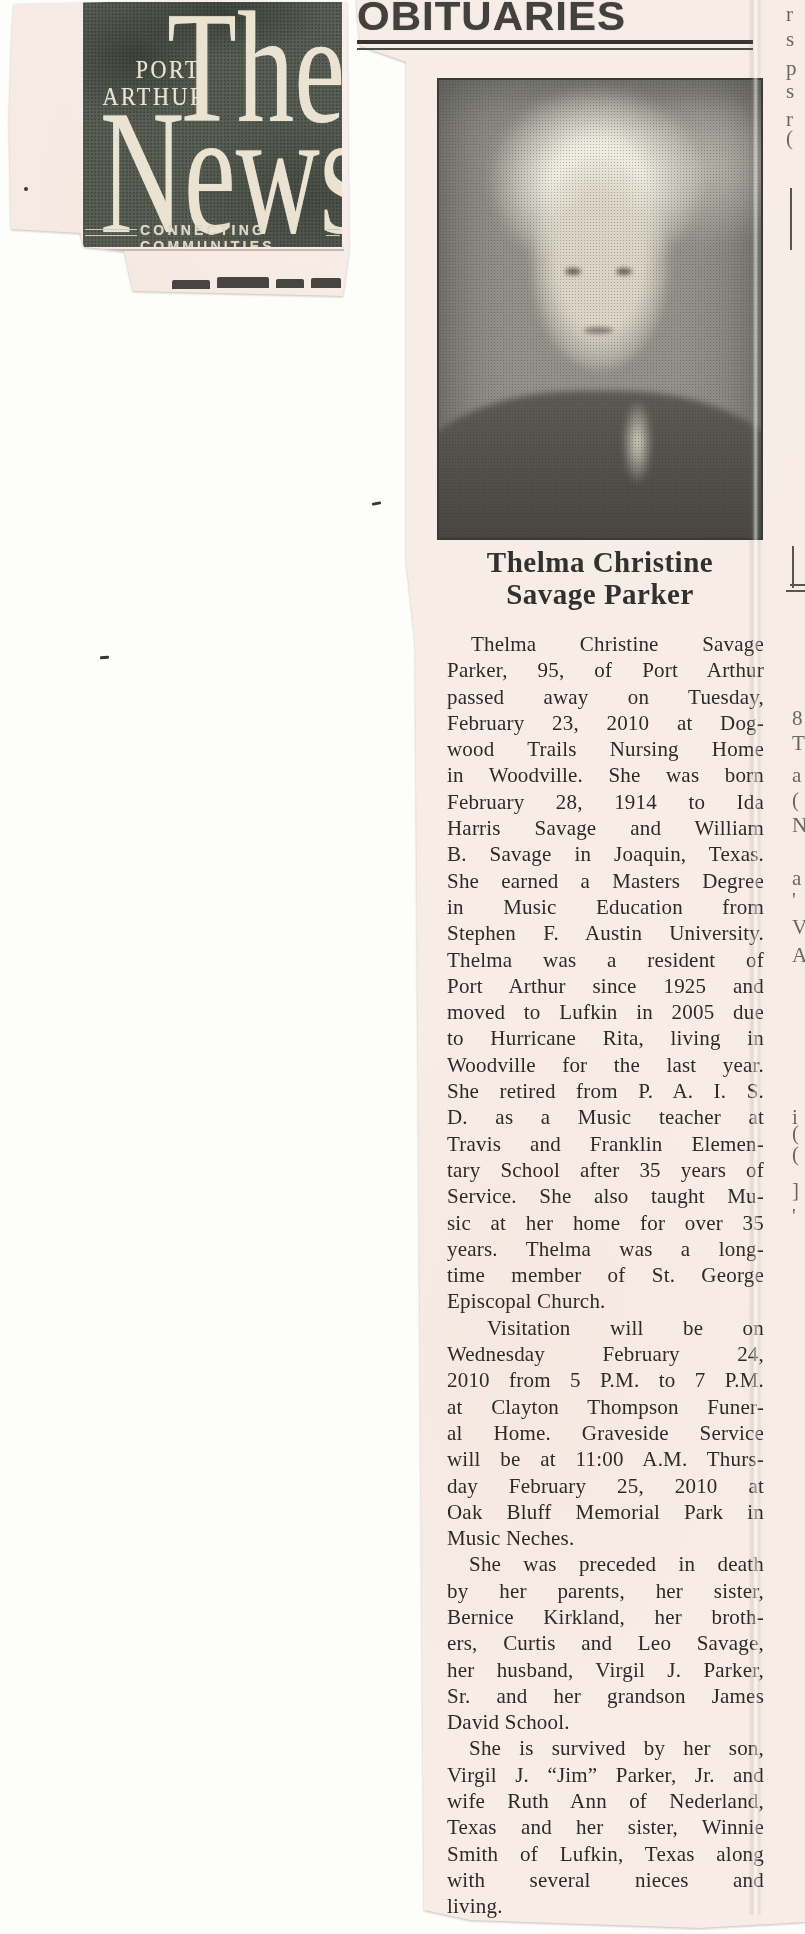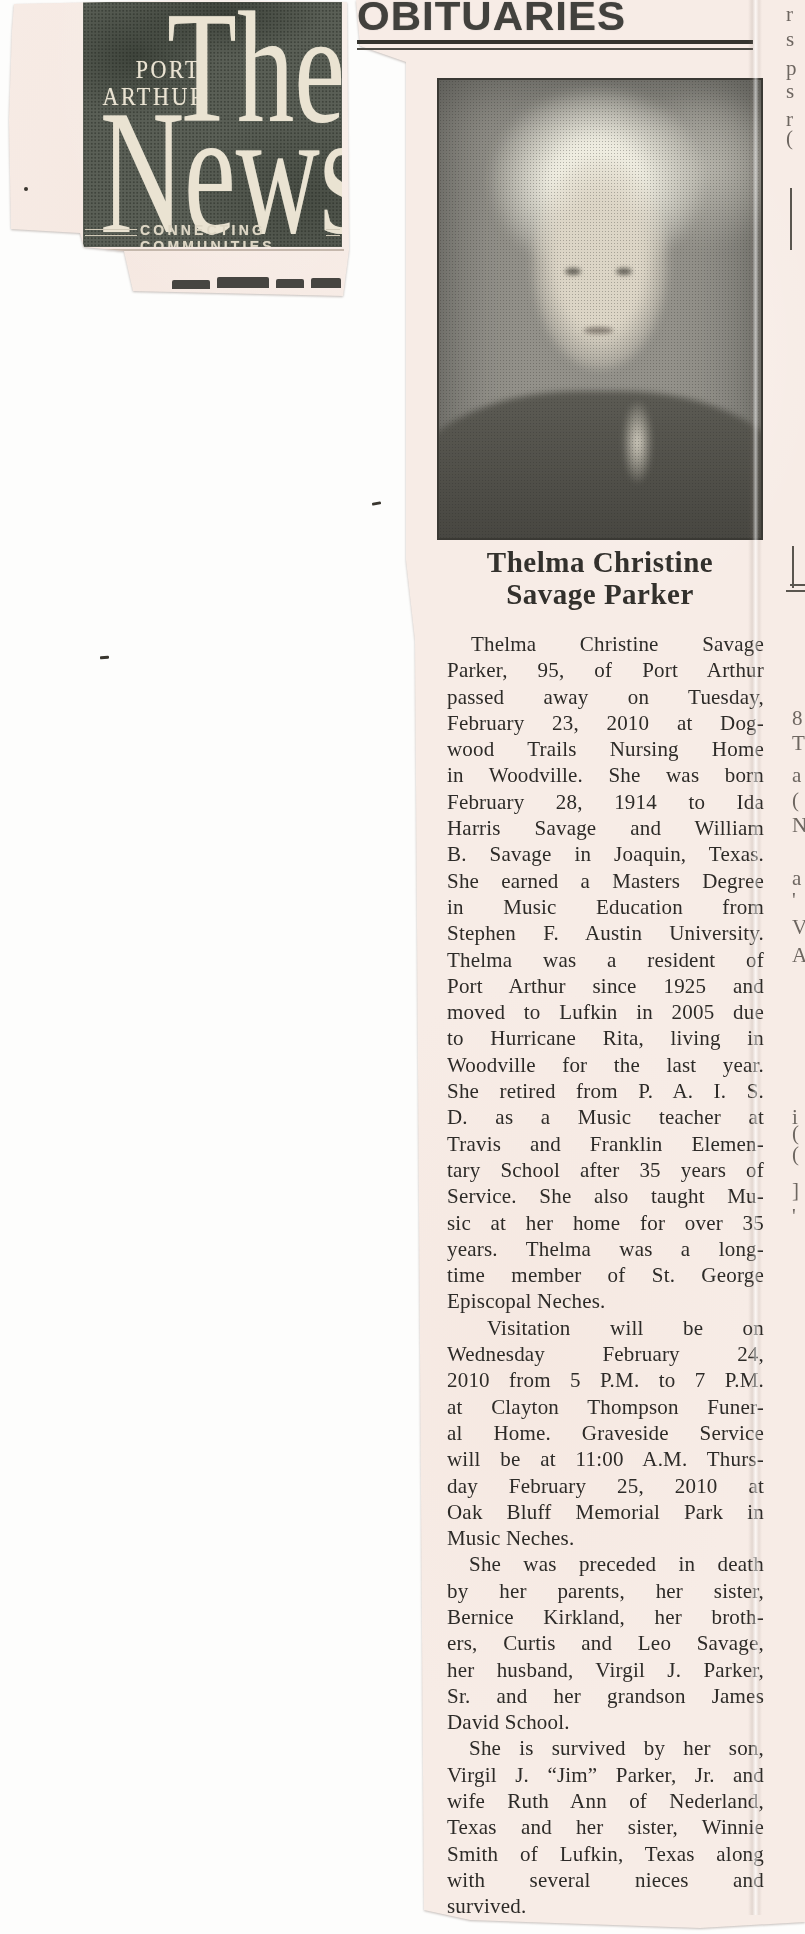--- a/index.html
+++ b/index.html
@@ -166,21 +166,21 @@
         <div class="bline">to Hurricane Rita, living in</div>
         <div class="bline">Woodville for the last year.</div>
         <div class="bline">She retired from P. A. I. S.</div>
         <div class="bline">D. as a Music teacher at</div>
         <div class="bline">Travis and Franklin Elemen-</div>
         <div class="bline">tary School after 35 years of</div>
         <div class="bline">Service. She also taught Mu-</div>
         <div class="bline">sic at her home for over 35</div>
         <div class="bline">years. Thelma was a long-</div>
         <div class="bline">time member of St. George</div>
-        <div class="bline lastline">Episcopal Neches.</div>
+        <div class="bline lastline">Episcopal Church.</div>
       </div>
       <div>
         <div class="bline" style="text-indent: 40px;">Visitation will be on</div>
         <div class="bline">Wednesday February 24,</div>
         <div class="bline">2010 from 5 P.M. to 7 P.M.</div>
         <div class="bline">at Clayton Thompson Funer-</div>
         <div class="bline">al Home. Graveside Service</div>
         <div class="bline">will be at 11:00 A.M. Thurs-</div>
         <div class="bline">day February 25, 2010 at</div>
         <div class="bline">Oak Bluff Memorial Park in</div>
@@ -195,21 +195,21 @@
         <div class="bline">Sr. and her grandson James</div>
         <div class="bline lastline">David School.</div>
       </div>
       <div>
         <div class="bline" style="text-indent: 22px;">She is survived by her son,</div>
         <div class="bline">Virgil J. “Jim” Parker, Jr. and</div>
         <div class="bline">wife Ruth Ann of Nederland,</div>
         <div class="bline">Texas and her sister, Winnie</div>
         <div class="bline">Smith of Lufkin, Texas along</div>
         <div class="bline">with several nieces and</div>
-        <div class="bline lastline">survived.</div>
+        <div class="bline lastline">living.</div>
       </div>
     </div>
 
   <div class="fragcol" id="right-margin-fragments-top">
       <span class="frag" style="top: 2px;">r</span>
       <span class="frag" style="top: 27px;">s</span>
       <span class="frag" style="top: 56px;">p</span>
       <span class="frag" style="top: 79px;">s</span>
       <span class="frag" style="top: 107px;">r</span>
       <span class="frag" style="top: 126px;">(</span>

